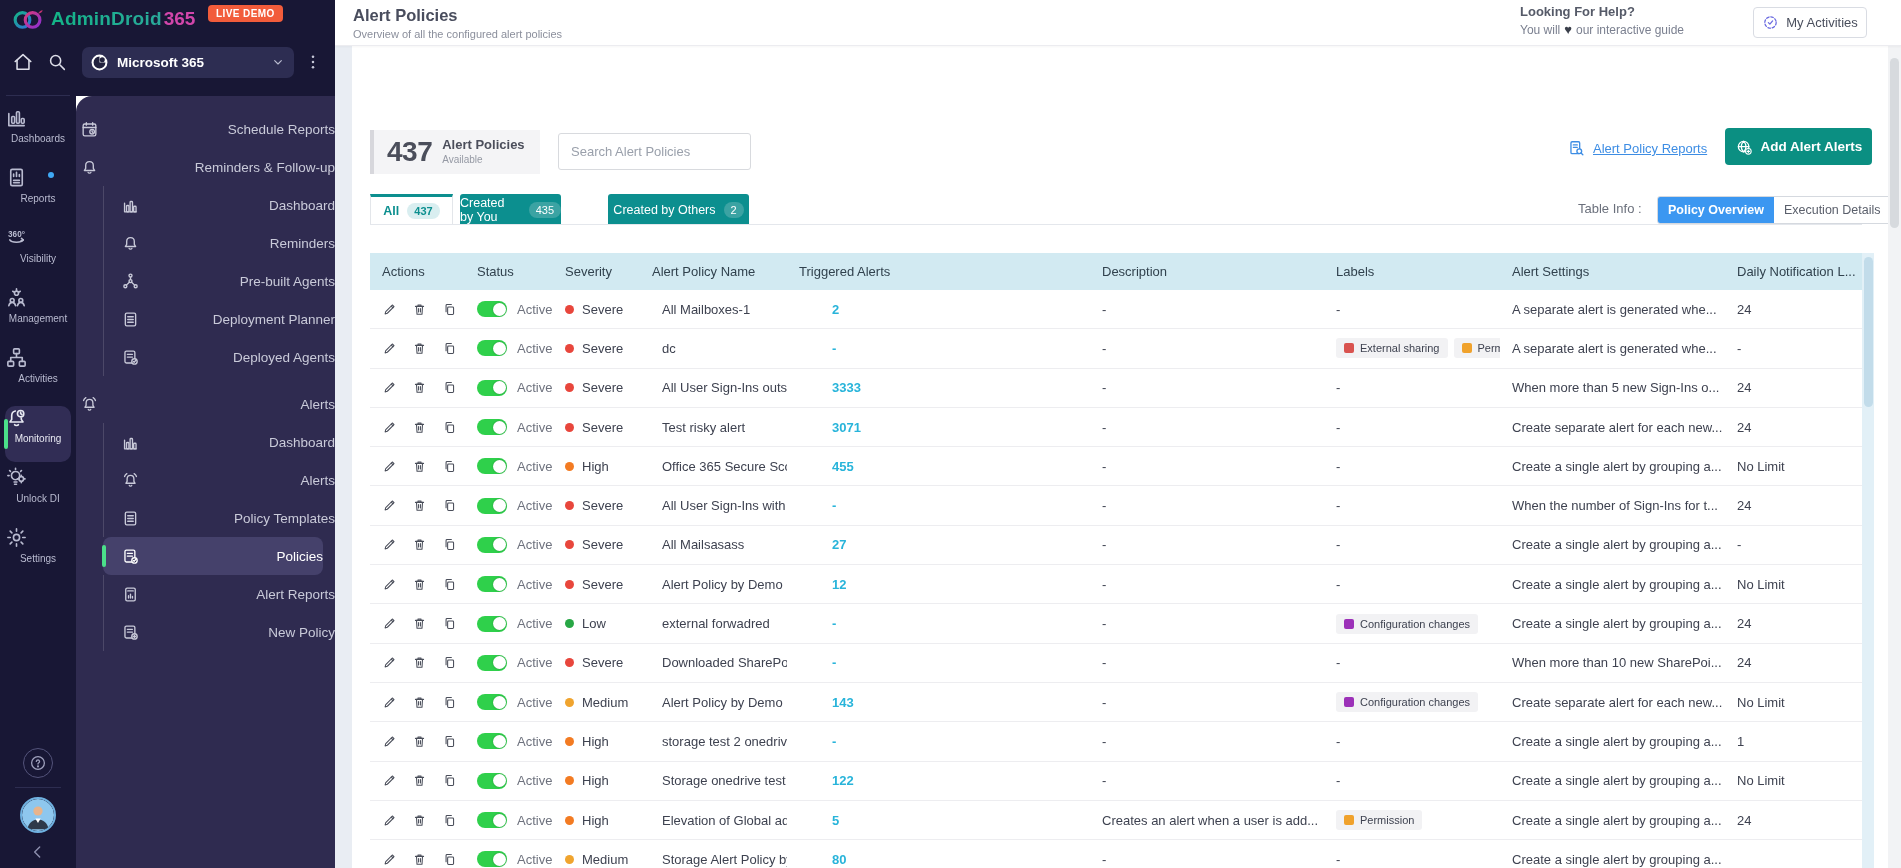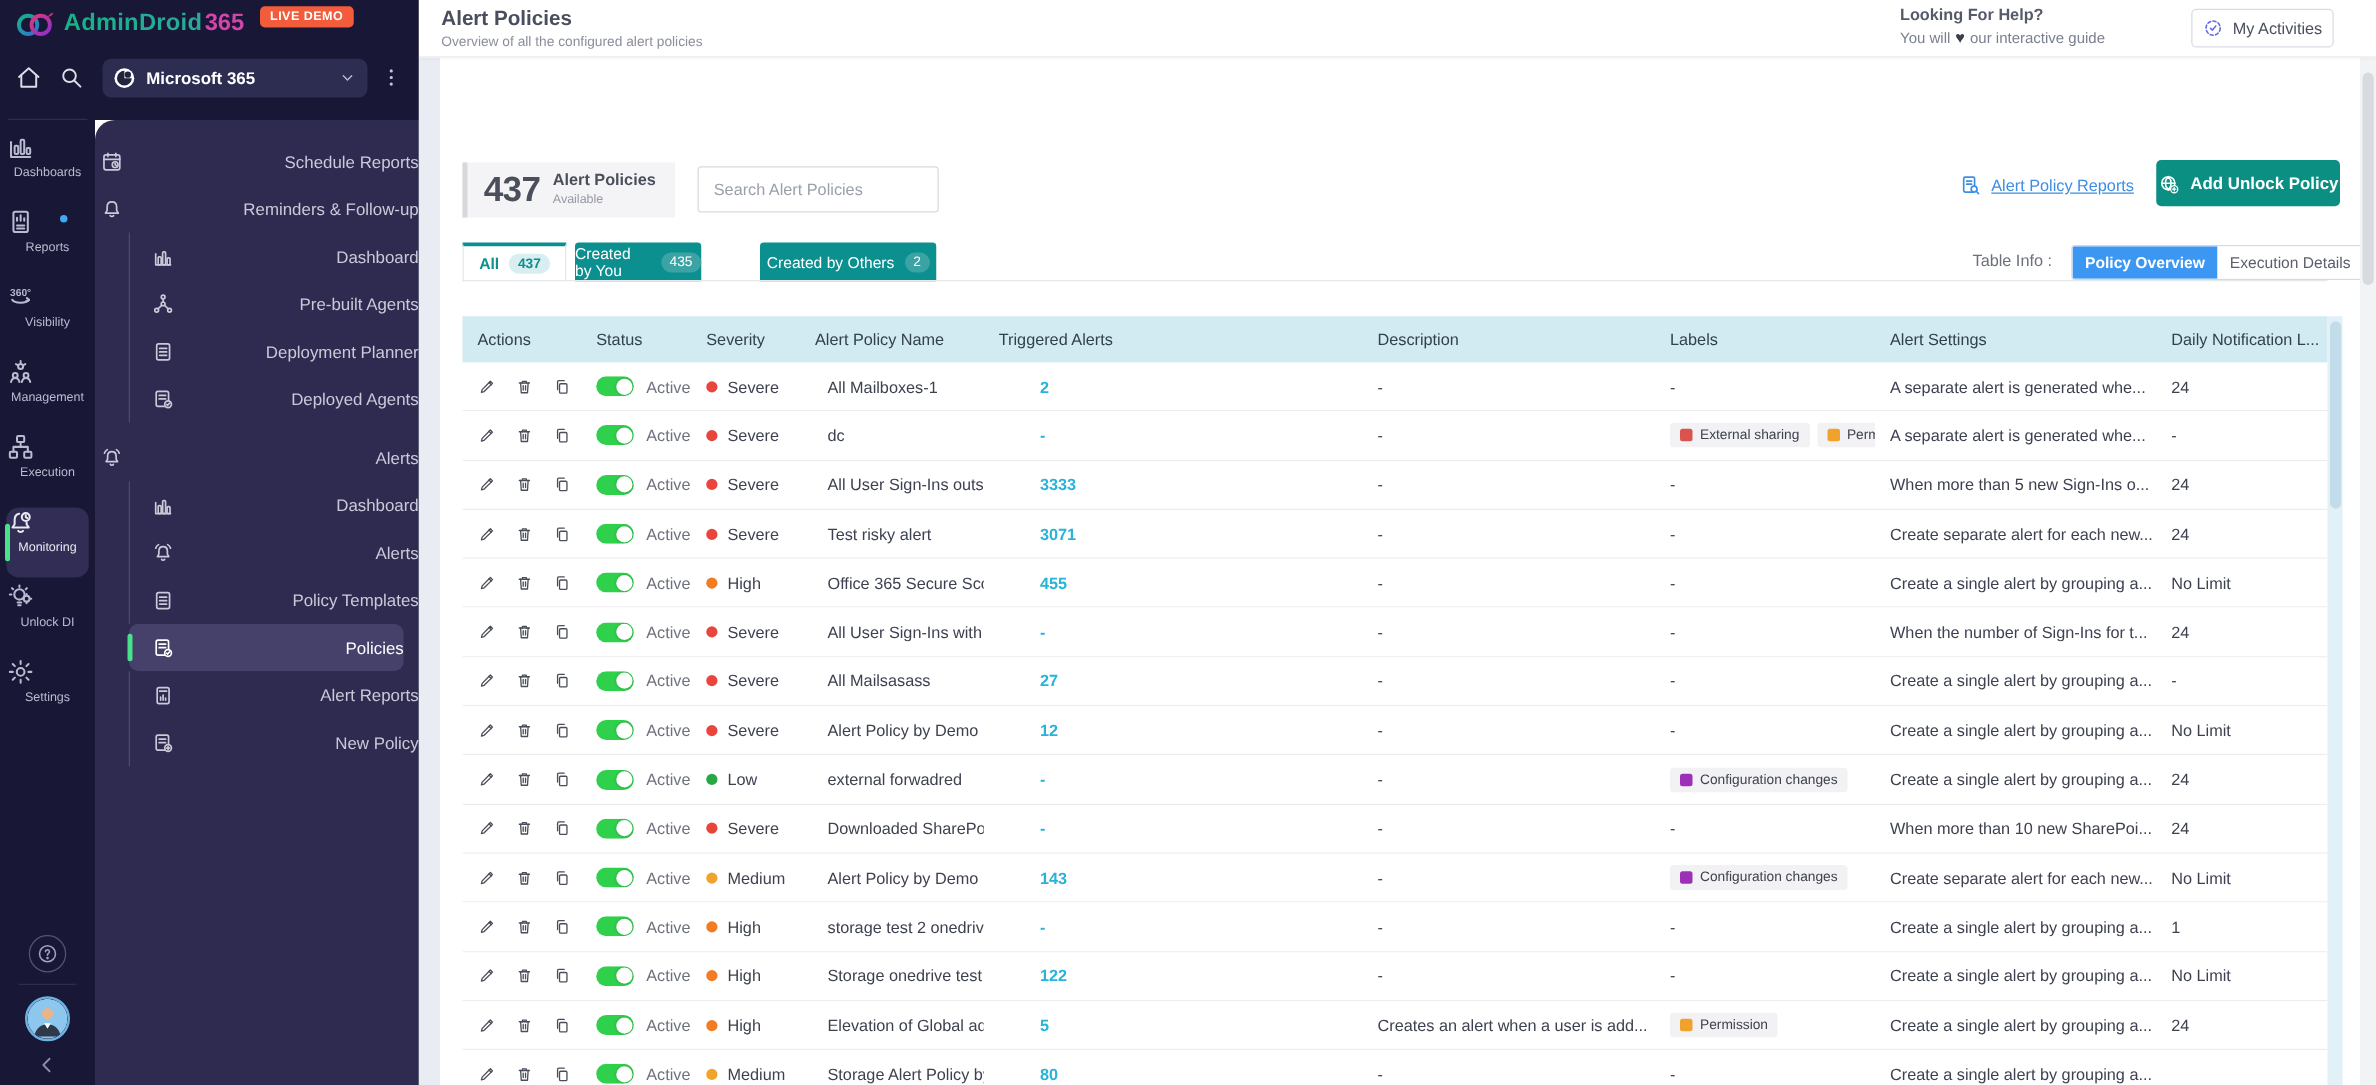--- a/index.html
+++ b/index.html
@@ -259,21 +259,21 @@
       <div class="rail-item">
 
         <span style="width: 100%;">
           <svg viewBox="0 0 24 24" fill="none" stroke="currentColor" stroke-width="1.7" stroke-linecap="round" stroke-linejoin="round" width="100%" height="100%">
             <rect x="9" y="3" width="6" height="5" rx="1"></rect>
             <rect x="3" y="16" width="6" height="5" rx="1"></rect>
             <rect x="15" y="16" width="6" height="5" rx="1"></rect>
             <path d="M12 8v4M6 16v-4h12v4"></path>
           </svg>
         </span>
-        <span>Execution</span>
+        <span>Activities</span>
       </div>
 
       <div class="rail-item active">
 
         <span style="width: 100%;">
           <svg viewBox="0 0 24 24" fill="none" stroke="currentColor" stroke-width="1.7" stroke-linecap="round" stroke-linejoin="round" width="100%" height="100%">
             <path d="M10.8 5.2C8.2 5.7 7 7.8 7 10.3V14l-1.8 2.7h13.6L17 14v-1.5"></path>
             <path d="M10 19.5c.5 1.2 3.5 1.2 4 0"></path>
             <circle cx="16.3" cy="8" r="3.3"></circle>
             <path d="M16.3 6.4V8l1.3.9"></path>
@@ -362,20 +362,29 @@
           <svg viewBox="0 0 24 24" fill="none" stroke="currentColor" stroke-width="1.7" stroke-linecap="round" stroke-linejoin="round" width="100%" height="100%">
             <path d="M4.5 20h15M4.5 20V9"></path>
             <rect x="7" y="12" width="3" height="8" rx="1"></rect>
             <rect x="11.5" y="7" width="3" height="13" rx="1"></rect>
             <rect x="16" y="13" width="3" height="7" rx="1"></rect>
           </svg>
         </span>
         <span>Dashboard</span>
       </div>
 
+      <div class="snav-item child">
+        <span style="width: 100%;">
+          <svg viewBox="0 0 24 24" fill="none" stroke="currentColor" stroke-width="1.7" stroke-linecap="round" stroke-linejoin="round" width="100%" height="100%">
+            <path d="M12 4.5c-3 0-4.8 2-4.8 5V13l-1.7 2.8h13L16.8 13V9.5c0-3-1.8-5-4.8-5z"></path>
+            <path d="M10.3 18.3c.5 1.2 2.9 1.2 3.4 0"></path>
+          </svg>
+        </span>
+        <span>Reminders</span>
+      </div>
 
       <div class="snav-item child">
         <span style="width: 100%;">
           <svg viewBox="0 0 24 24" fill="none" stroke="currentColor" stroke-width="1.7" stroke-linecap="round" stroke-linejoin="round" width="100%" height="100%">
             <circle cx="12" cy="11.5" r="1.9"></circle>
             <circle cx="5.5" cy="18" r="1.9"></circle>
             <circle cx="18.5" cy="18" r="1.9"></circle>
             <circle cx="12" cy="4.5" r="1.9"></circle>
             <path d="M12 6.4v3.2M10.6 12.9l-3.8 3.7M13.4 12.9l3.8 3.7"></path>
           </svg>
@@ -533,21 +542,21 @@
     </div>
     <button class="add-btn">
       <span>
           <svg viewBox="0 0 24 24" fill="none" stroke="currentColor" stroke-width="1.7" stroke-linecap="round" stroke-linejoin="round" width="100%" height="100%">
             <circle cx="11.5" cy="11.5" r="7"></circle>
             <path d="M4.5 11.5h14M11.5 4.5c-4.2 4-4.2 10 0 14M11.5 4.5c4.2 4 4.2 10 0 14"></path>
             <circle cx="17.8" cy="17.8" r="3.8" fill="#0b8f82" stroke="#fff" stroke-width="1.4"></circle>
             <path d="M17.8 16v3.6M16 17.8h3.6" stroke="#fff" stroke-width="1.4"></path>
           </svg>
         </span>
-      <span>Add Unlock Policy</span>
+      <span>Add Alert Alerts</span>
     </button>
 
     <div class="tab tab-all">
       <span>All</span>
       <span class="badge-light">437</span>
     </div>
     <div class="tab tab-teal tab-cby">
       <span>Created by You</span>
       <span class="badge-teal">435</span>
     </div>

